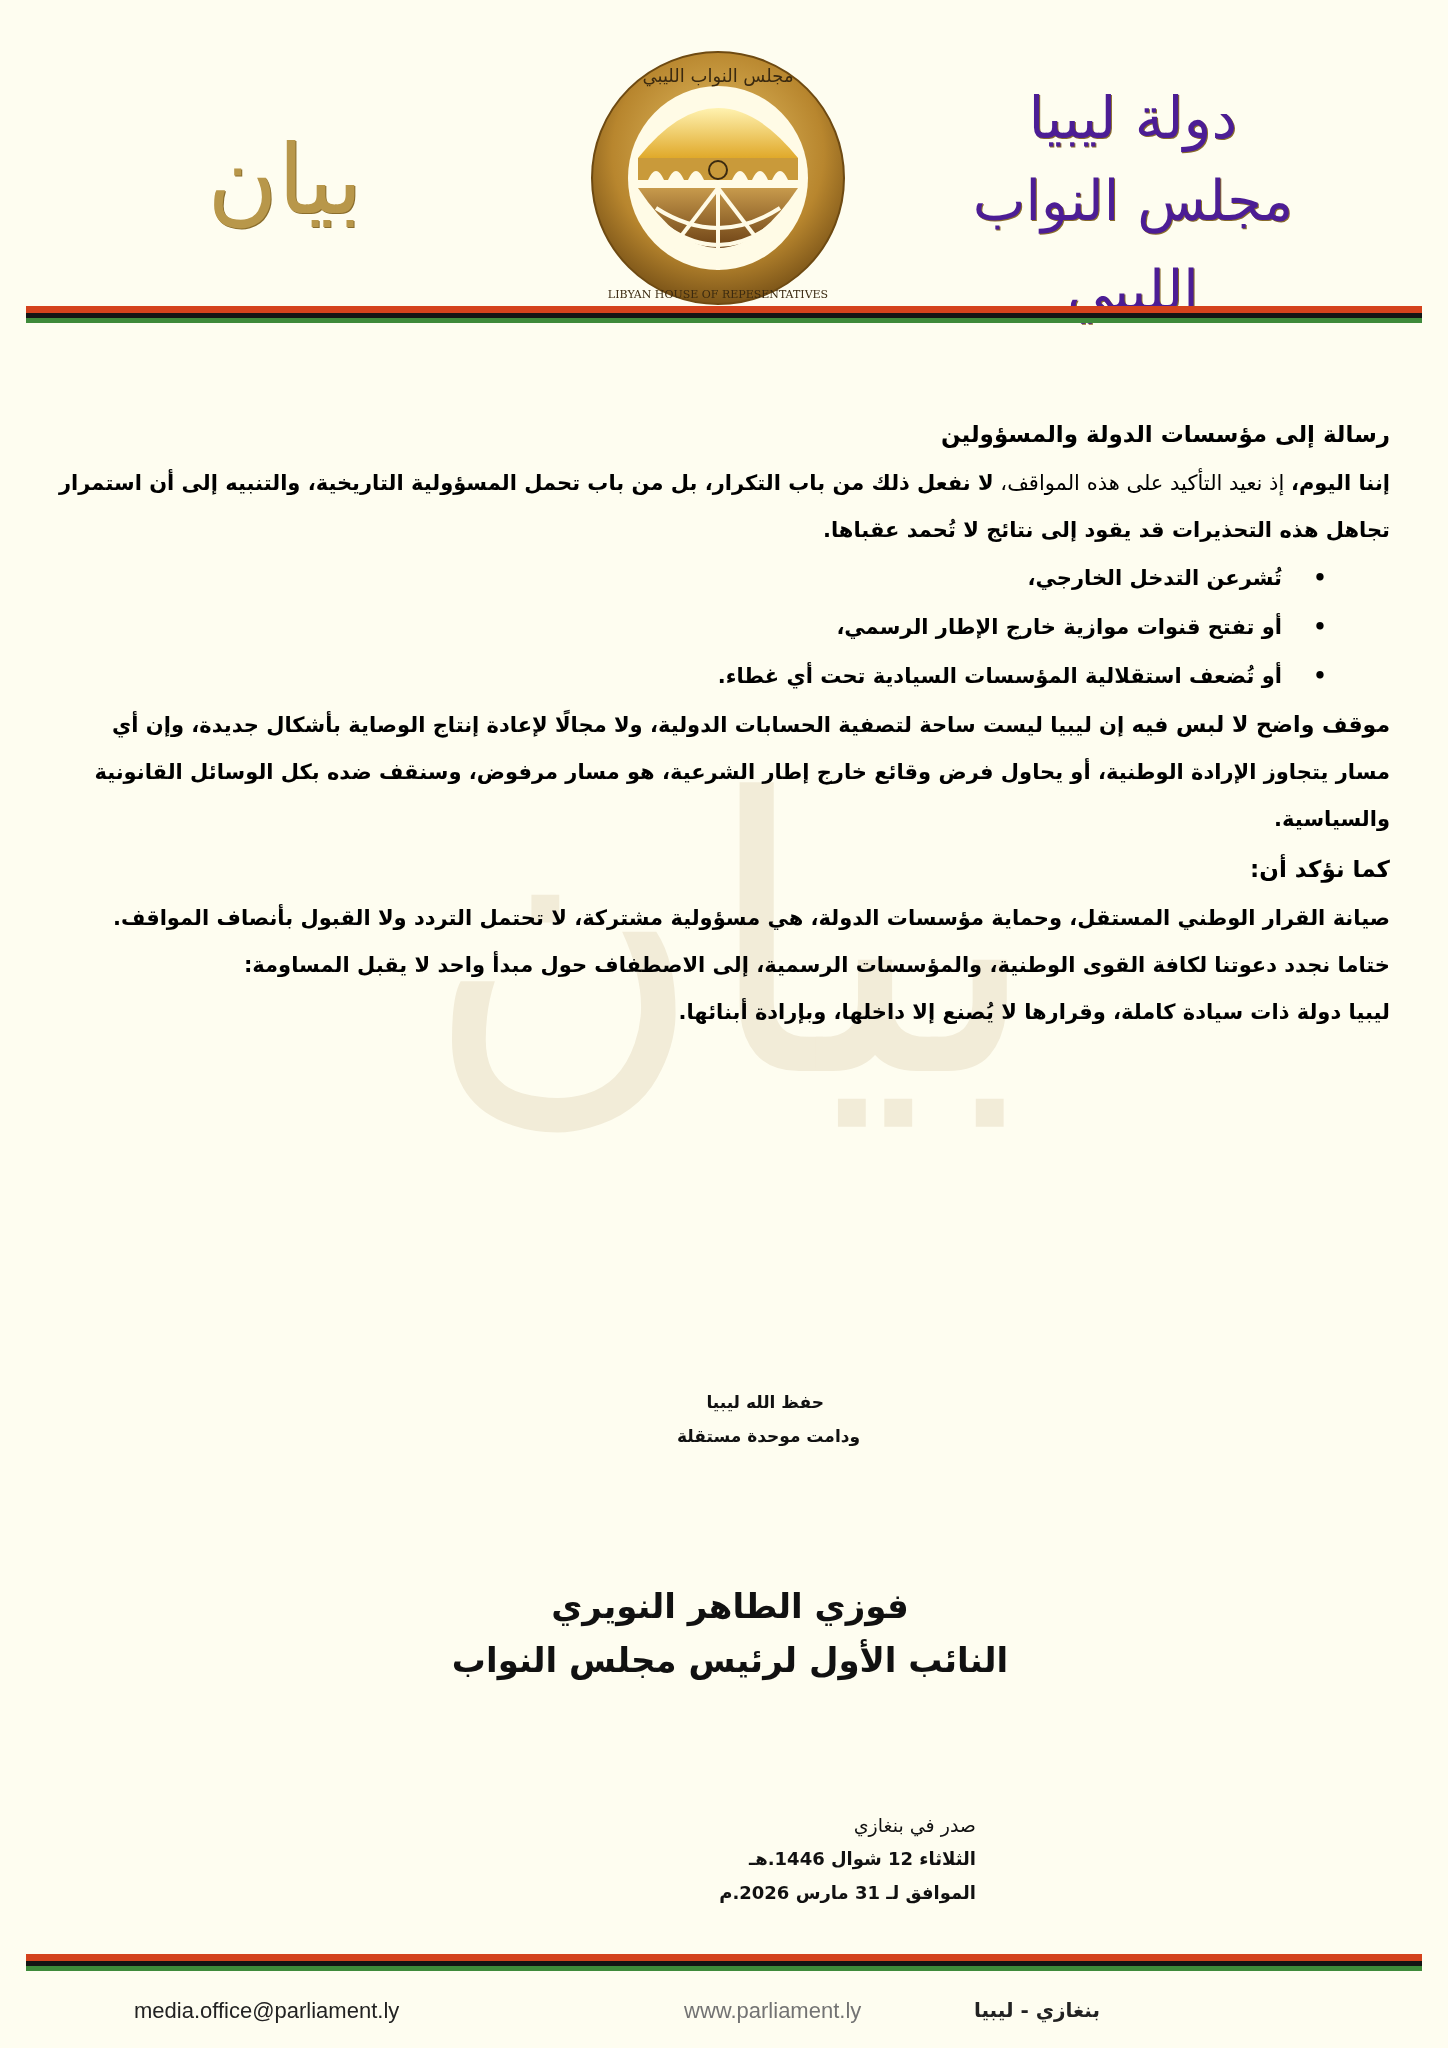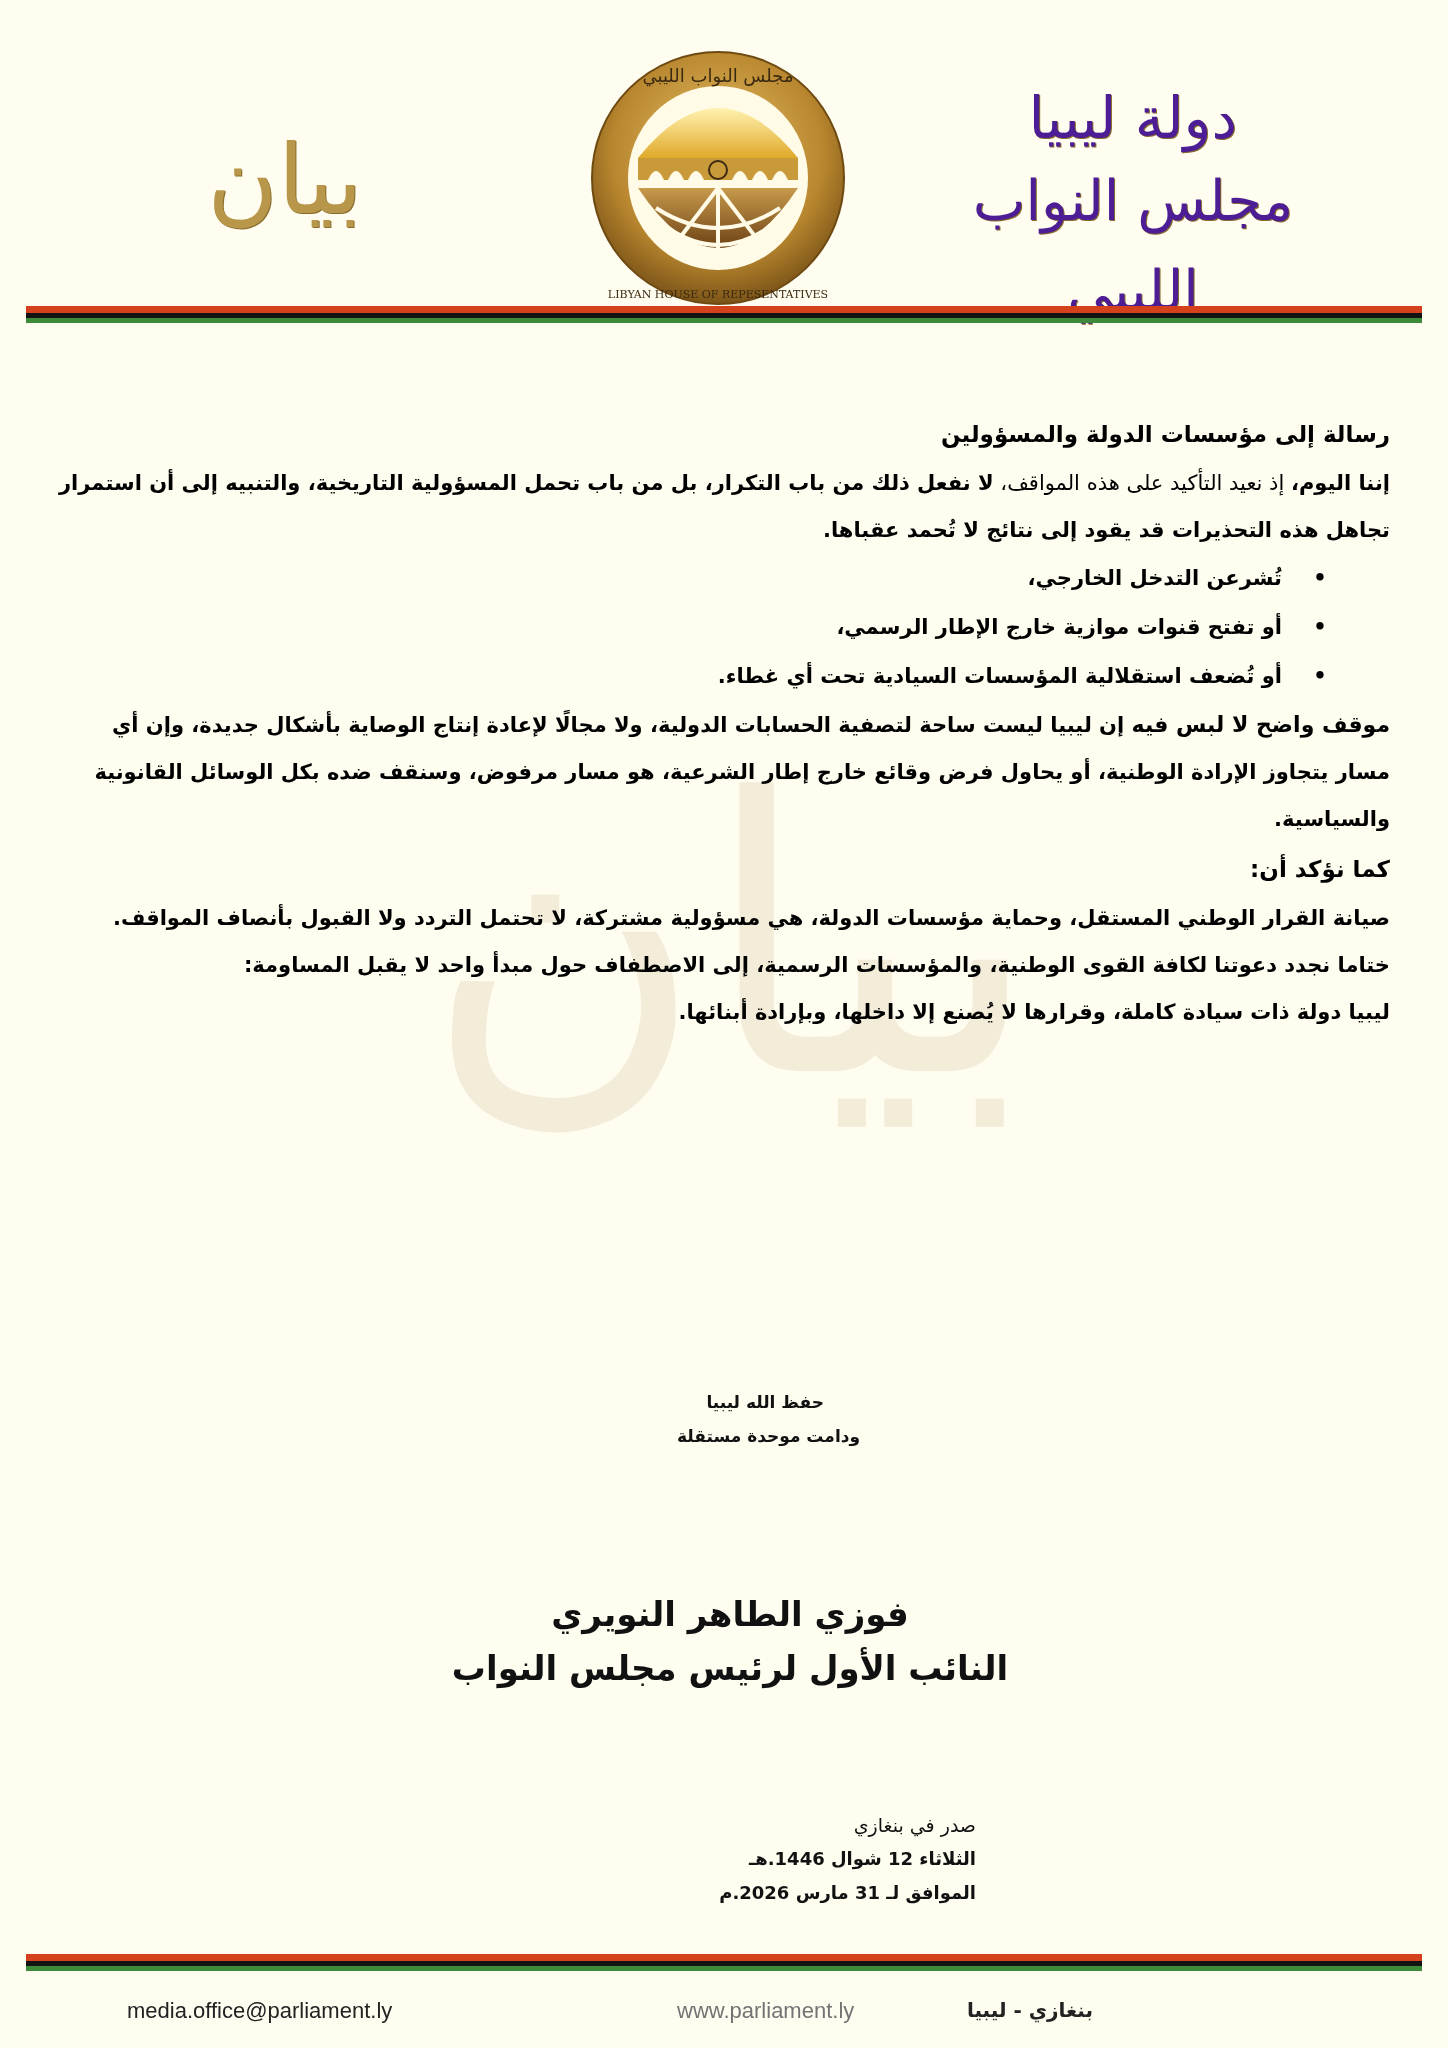--- a/index.html
+++ b/index.html
@@ -65,28 +65,28 @@
 
   .closing {
     position: absolute; left: 580px; top: 1385px; width: 280px; direction: rtl;
     text-align: right; font-weight: bold; font-size: 17px; line-height: 34px;
   }
 
   .signature {
     position: absolute; left: 400px; top: 1575px; width: 660px; direction: rtl;
     text-align: center;
   }
-  .signature .name { font-weight: bold; font-size: 34px; line-height: 54px; margin-top: 12px; }
+  .signature .name { font-weight: bold; font-size: 34px; line-height: 54px; margin-top: 4px; }
   .signature .role { font-weight: bold; font-size: 34px; line-height: 54px; }
   .issue { position: absolute; left: 516px; top: 1808px; width: 460px; direction: rtl; text-align: right; }
   .issue .line { font-size: 18px; line-height: 34px; }
   .issue .line.first { font-size: 19px; }
 
   
-  .footer { position: absolute; left: 9px; top: 1990px; width: 1160px; height: 58px; }
+  .footer { position: absolute; left: 16px; top: 1990px; width: 1160px; height: 58px; }
   .footer .email { position: absolute; left: 118px; top: 8px; font-size: 22px; color: #222; font-family: "Liberation Sans", sans-serif; }
   .footer .web { position: absolute; left: 668px; top: 8px; font-size: 22px; color: #737373; font-family: "Liberation Sans", sans-serif; }
   .footer .city { position: absolute; right: 76px; top: 8px; font-size: 20px; font-weight: bold; color: #222; direction: rtl; }
 </style>
 </head>
 <body>
 
 <div class="page">
 
   <div class="header">

